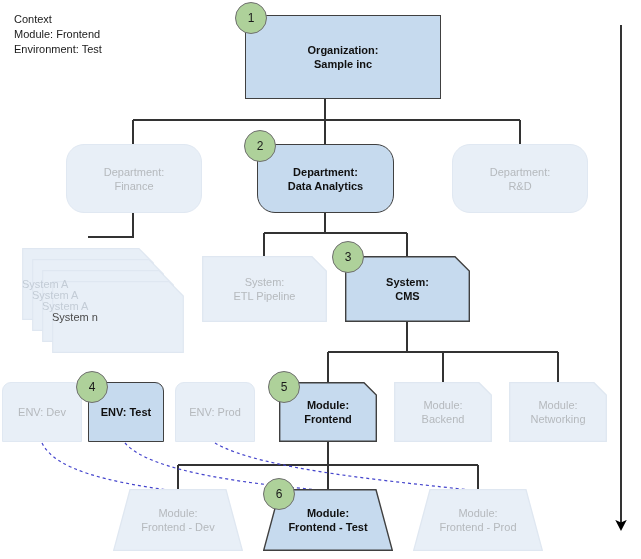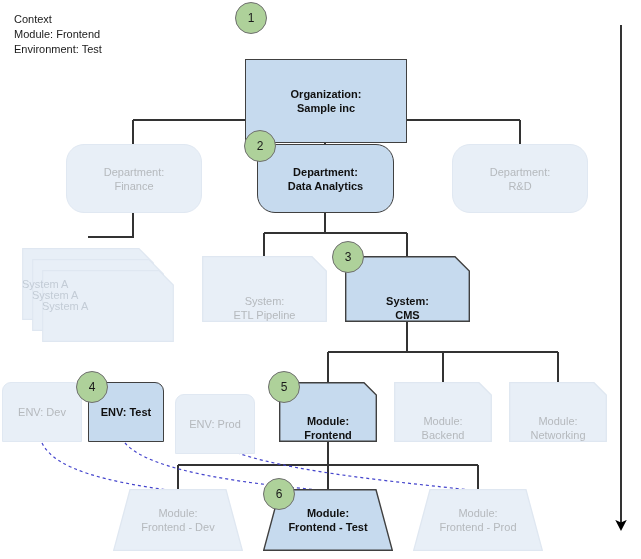--- a/index.html
+++ b/index.html
@@ -37,21 +37,21 @@
     border:1.4px solid #e0e8f2;
     color:#b5b9bd;
     font-weight:normal;
   }
 
   
   .rounded{border-radius:18px;}
   .rounded-top{border-radius:9px 9px 0 0;}
   .rect{border-radius:0;}
   .note{
-    border:none;background:none;align-items:flex-end;
+    border:none;background:none;
   }
   .note .fillshape{
     position:absolute;inset:0;
   }
   .note .label{position:relative;z-index:2;}
 
   .trap{border:none;background:none;}
   .trap .fillshape{position:absolute;inset:0;}
   .trap .label{position:relative;z-index:2;}
 
@@ -120,21 +120,21 @@
 
     <g>
       <line x1="621" y1="25" x2="621" y2="525" stroke="#000000" stroke-width="1.6" marker-end="url(#arrowhead)"></line>
     </g>
   </svg>
 
   <div class="context">Context
 Module: Frontend
 Environment: Test</div>
 
-  <div class="node active rect" style="left:245px;top:15px;width:162px;height:84px;margin-top:44px;">
+  <div class="node active rect" style="left:245px;top:15px;width:196px;height:84px;">
     <span class="label">Organization:
 Sample inc</span>
   </div>
   <div class="badge" style="left:235px;top:2px;">
     <span>1</span>
   </div>
 
   <div class="node faded rounded" style="left:66px;top:144px;width:136px;height:69px;">
     <span class="label">Department:
 Finance</span>
@@ -165,20 +165,26 @@
         <path d="M0.7,0.7 H117 L131.3,15 V71.3 H0.7 Z" fill="#e8eff7" stroke="#dfe7f1" stroke-width="1.2"></path>
       </svg>
       <span class="label">System A</span>
     </div>
     <div class="stack-card" style="left:20px;top:22px;">
       <svg width="132" height="72" viewBox="0 0 132 72" xmlns="http://www.w3.org/2000/svg">
         <path d="M0.7,0.7 H117 L131.3,15 V71.3 H0.7 Z" fill="#e8eff7" stroke="#dfe7f1" stroke-width="1.2"></path>
       </svg>
       <span class="label">System A</span>
     </div>
+    <div class="stack-card last" style="left:30px;top:33px;">
+      <svg width="132" height="72" viewBox="0 0 132 72" xmlns="http://www.w3.org/2000/svg">
+        <path d="M0.7,0.7 H117 L131.3,15 V71.3 H0.7 Z" fill="#e8eff7" stroke="#dfe7f1" stroke-width="1.2"></path>
+      </svg>
+      <span class="label">System n</span>
+    </div>
   </div>
 
   <div class="node faded note" style="left:202px;top:256px;width:125px;height:66px;">
     <svg class="fillshape" width="125" height="66" viewBox="0 0 125 66" xmlns="http://www.w3.org/2000/svg">
       <path d="M0.7,0.7 H110 L124.3,15 V65.3 H0.7 Z" fill="#e8eff7" stroke="#dfe7f1" stroke-width="1.3"></path>
     </svg>
     <span class="label">System:
 ETL Pipeline</span>
   </div>
 
@@ -197,21 +203,21 @@
     <span class="label">ENV: Test</span>
   </div>
 
   <div class="node faded rounded-top" style="left:2px;top:382px;width:80px;height:60px;">
     <span class="label">ENV: Dev</span>
   </div>
   <div class="badge" style="left:76px;top:371px;">
     <span>4</span>
   </div>
 
-  <div class="node faded rounded-top" style="left:175px;top:382px;width:80px;height:60px;margin-top:12px;">
+  <div class="node faded rounded-top" style="left:175px;top:382px;width:80px;height:60px;">
     <span class="label">ENV: Prod</span>
   </div>
 
   <div class="node active note" style="left:279px;top:382px;width:98px;height:60px;">
     <svg class="fillshape" width="98" height="60" viewBox="0 0 98 60" xmlns="http://www.w3.org/2000/svg">
       <path d="M0.7,0.7 H85 L97.3,13 V59.3 H0.7 Z" fill="#c6daee" stroke="#404040" stroke-width="1.4"></path>
     </svg>
     <span class="label">Module:
 Frontend</span>
   </div>

